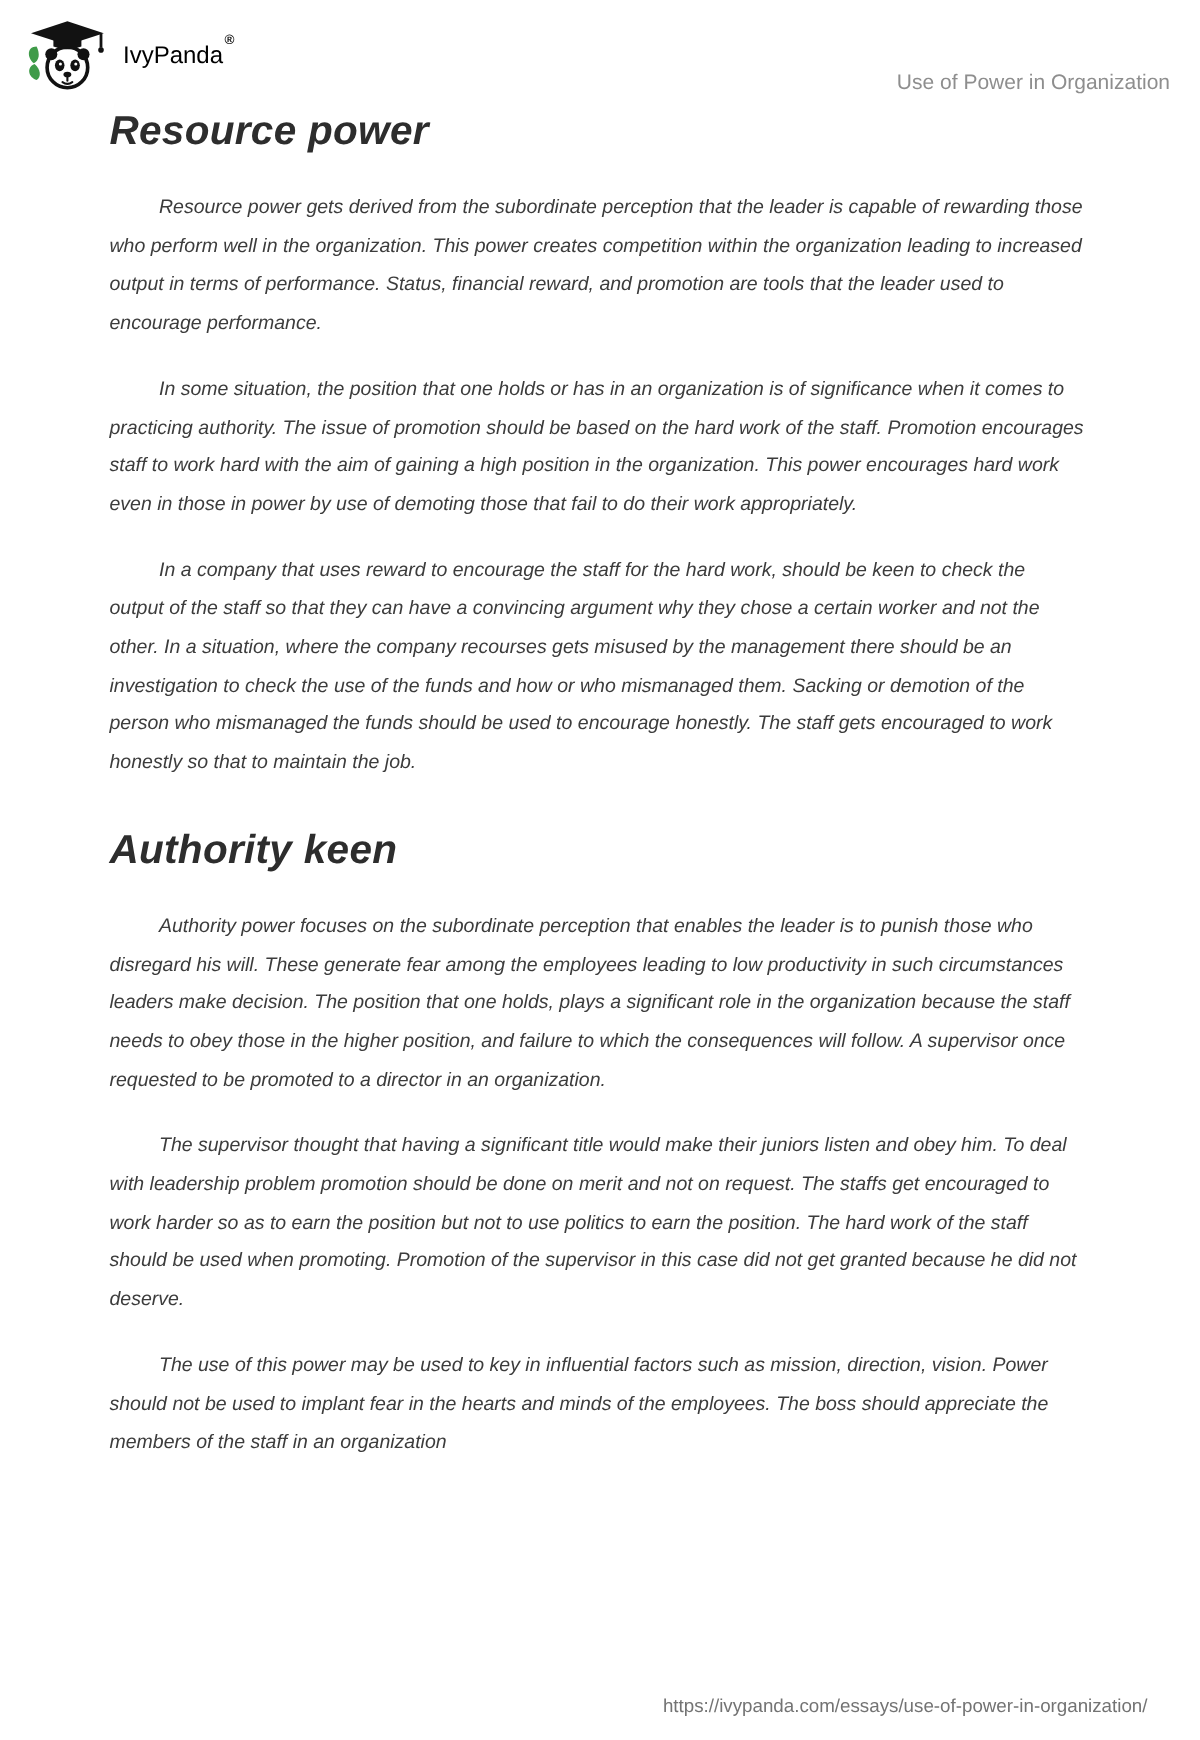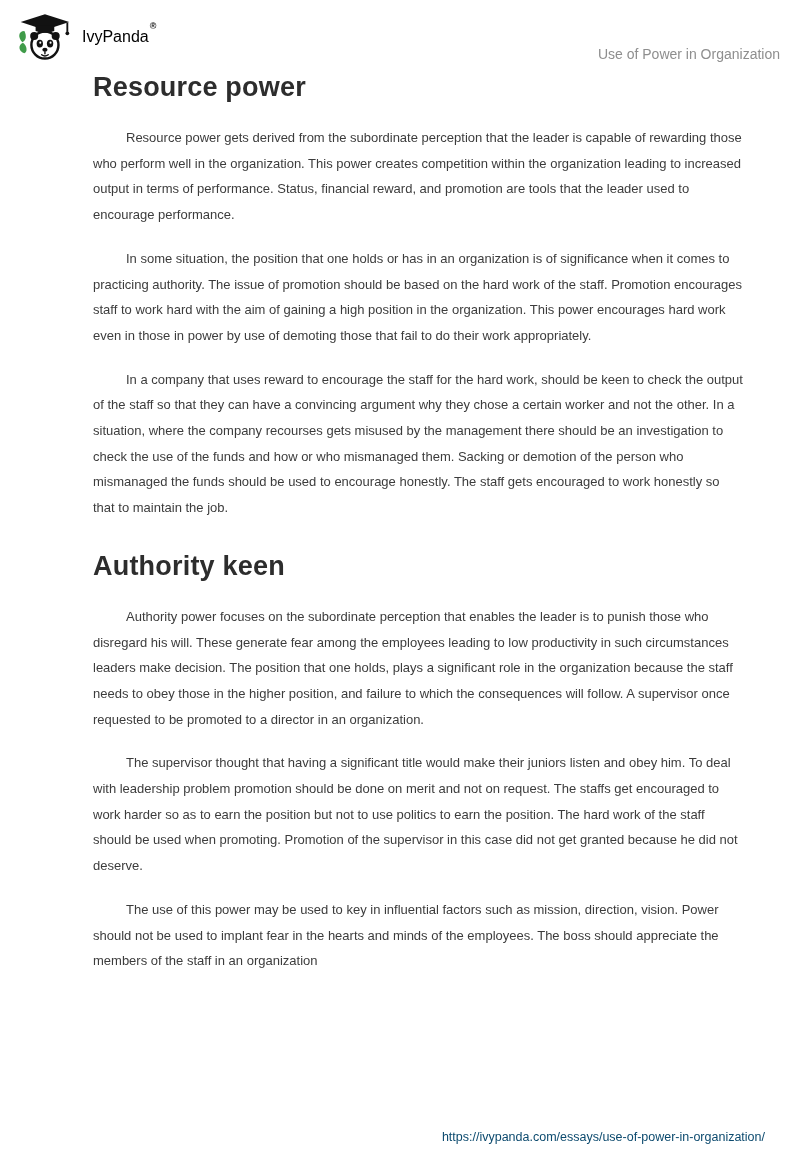--- a/index.html
+++ b/index.html
@@ -43,22 +43,23 @@
   .doc-title {
     margin-top: 9px;
     font-size: 14px;
     color: #8e8e8e;
   }
 
   
   .content {
     position: absolute;
     top: 72px;
-    left: 93px;
+    left: 73px;
     width: 650px;
+    font-style: italic;
   }
   .content h1 {
     font-size: 27px;
     font-weight: 700;
     color: #2d2d2d;
     letter-spacing: 0.2px;
     margin: 0 0 22px 0;
   }
   .content h1.second { margin-top: 30px; }
   .content p {
@@ -72,21 +73,21 @@
 
   
   .footer {
     position: absolute;
     right: 35px;
     bottom: 16px;
     font-size: 12.5px;
     color: #b3b3b3;
   }
   .footer a {
-    color: #0c4a6e;
+    color: #737373;
     text-decoration: none;
     margin-top: 11px;
   }
 </style>
 </head>
 <body>
 
 <div class="page">
 
   <div class="header">

